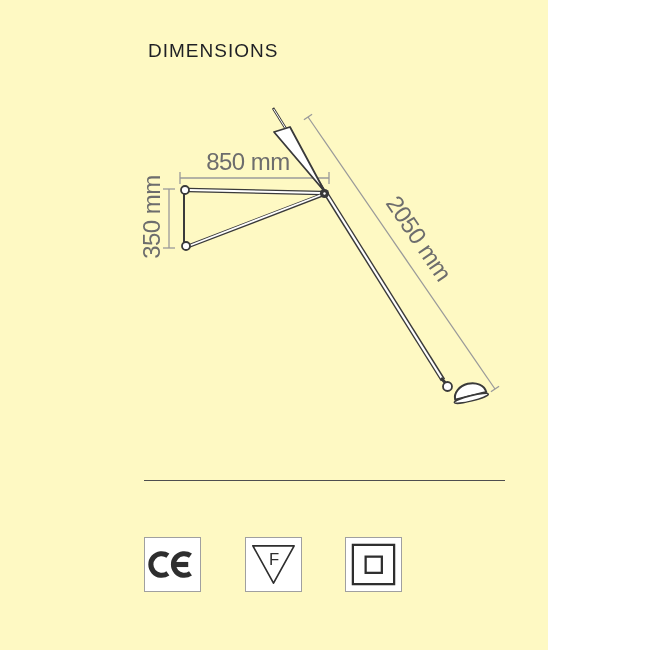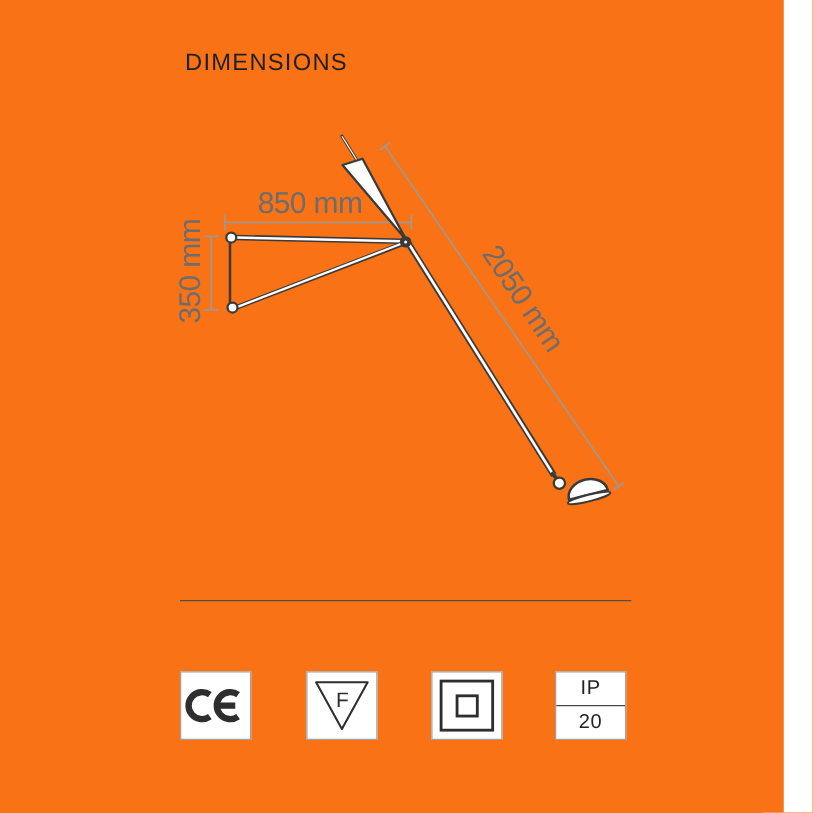--- a/index.html
+++ b/index.html
@@ -3,21 +3,21 @@
 <meta charset="utf-8">
 <style>
   * { margin:0; padding:0; box-sizing:border-box; }
   html,body { width:650px; height:650px; }
   body {
     background:#ffffff;
     font-family:"Liberation Sans", sans-serif;
     position:relative;
     overflow:hidden;
   }
-  .page { position:absolute; inset:0; width:627px; height:650px; background:#f97316; }
+  .page { position:absolute; inset:0; width:548px; height:650px; background:#fef9c3; }
 
   .section-title {
     position:absolute;
     left:148px;
     font-size:19px;
     font-weight:500;
     letter-spacing:1px;
     color:#1f2025;
     white-space:nowrap;
   }
@@ -154,19 +154,15 @@
       </svg>
     </div>
 
     <div class="tile" style="left:345px">
       <svg viewBox="0 0 56 52">
         <rect class="mark-stroke" stroke-width="2.3" x="7" y="6" width="42" height="40"></rect>
         <rect class="mark-stroke" stroke-width="2.3" x="20" y="18" width="16.5" height="16.5"></rect>
       </svg>
     </div>
 
-    <div class="tile ip-tile" style="left:444px">
-      <div class="ip-cell top">IP</div>
-      <div class="ip-cell">20</div>
-    </div>
 
   </div>
 </div>
 
 </body></html>

